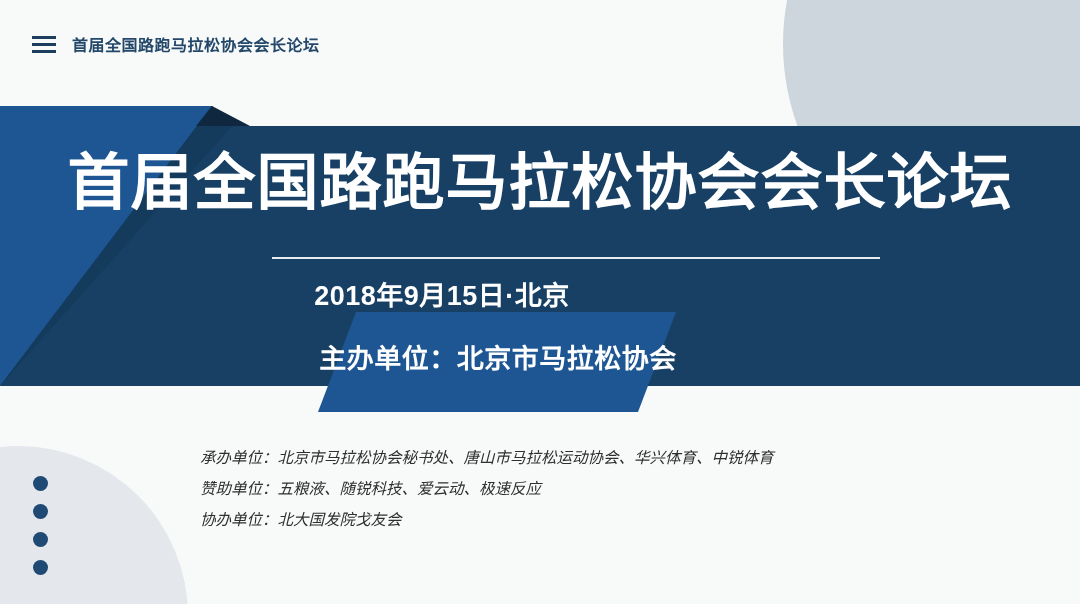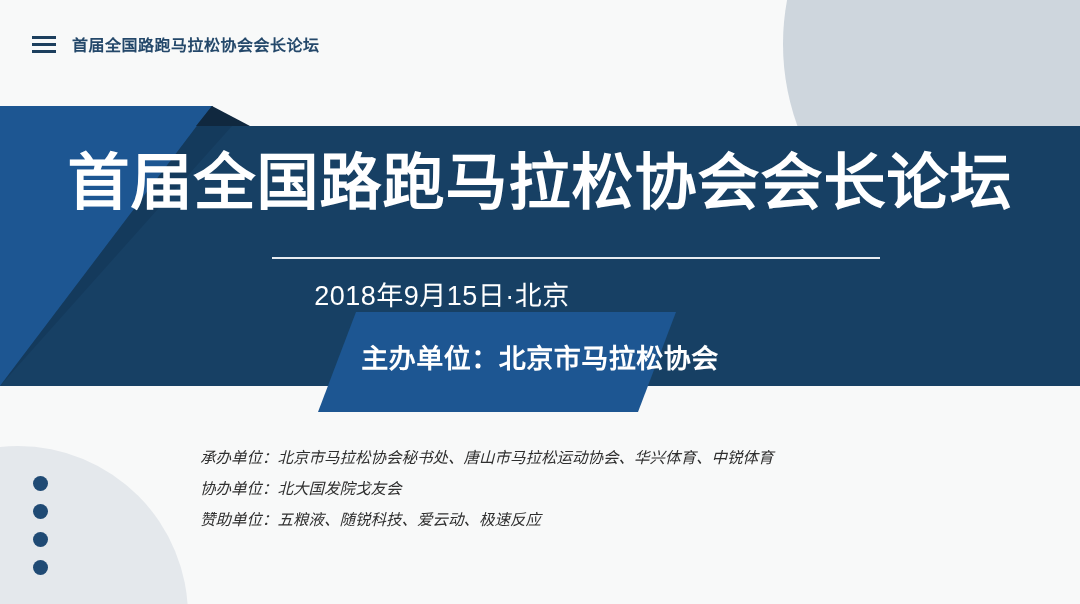--- a/index.html
+++ b/index.html
@@ -122,37 +122,36 @@
     height: 2px;
     background: #e7ecf1;
   }
   .event-date {
     position: absolute;
     left: 0;
     top: 174px;
     width: 884px;
     text-align: center;
     font-size: 27px;
-    font-weight: normal;
+    font-weight: bold;
     color: #ffffff;
     letter-spacing: 0.5px;
     white-space: nowrap;
   }
   .host-line {
     position: absolute;
     left: 0;
     top: 237px;
     width: 996px;
     text-align: center;
     font-size: 27px;
     font-weight: bold;
     color: #ffffff;
     letter-spacing: 0.5px;
     white-space: nowrap;
-    padding-left: 42px;
   }
 
   
   .dot-column {
     position: absolute;
     left: 33px;
     top: 476px;
     width: 18px;
     z-index: 5;
   }
@@ -224,17 +223,17 @@
 
   <div class="dot-column">
     <span></span>
     <span></span>
     <span></span>
     <span></span>
   </div>
 
   <div class="credits">
     <div class="credits-line">承办单位：北京市马拉松协会秘书处、唐山市马拉松运动协会、华兴体育、中锐体育</div>
+    <div class="credits-line">赞助单位：五粮液、随锐科技、爱云动、极速反应</div>
     <div class="credits-line">协办单位：北大国发院戈友会</div>
-    <div class="credits-line">赞助单位：五粮液、随锐科技、爱云动、极速反应</div>
   </div>
 
 </div>
 
 </body></html>

